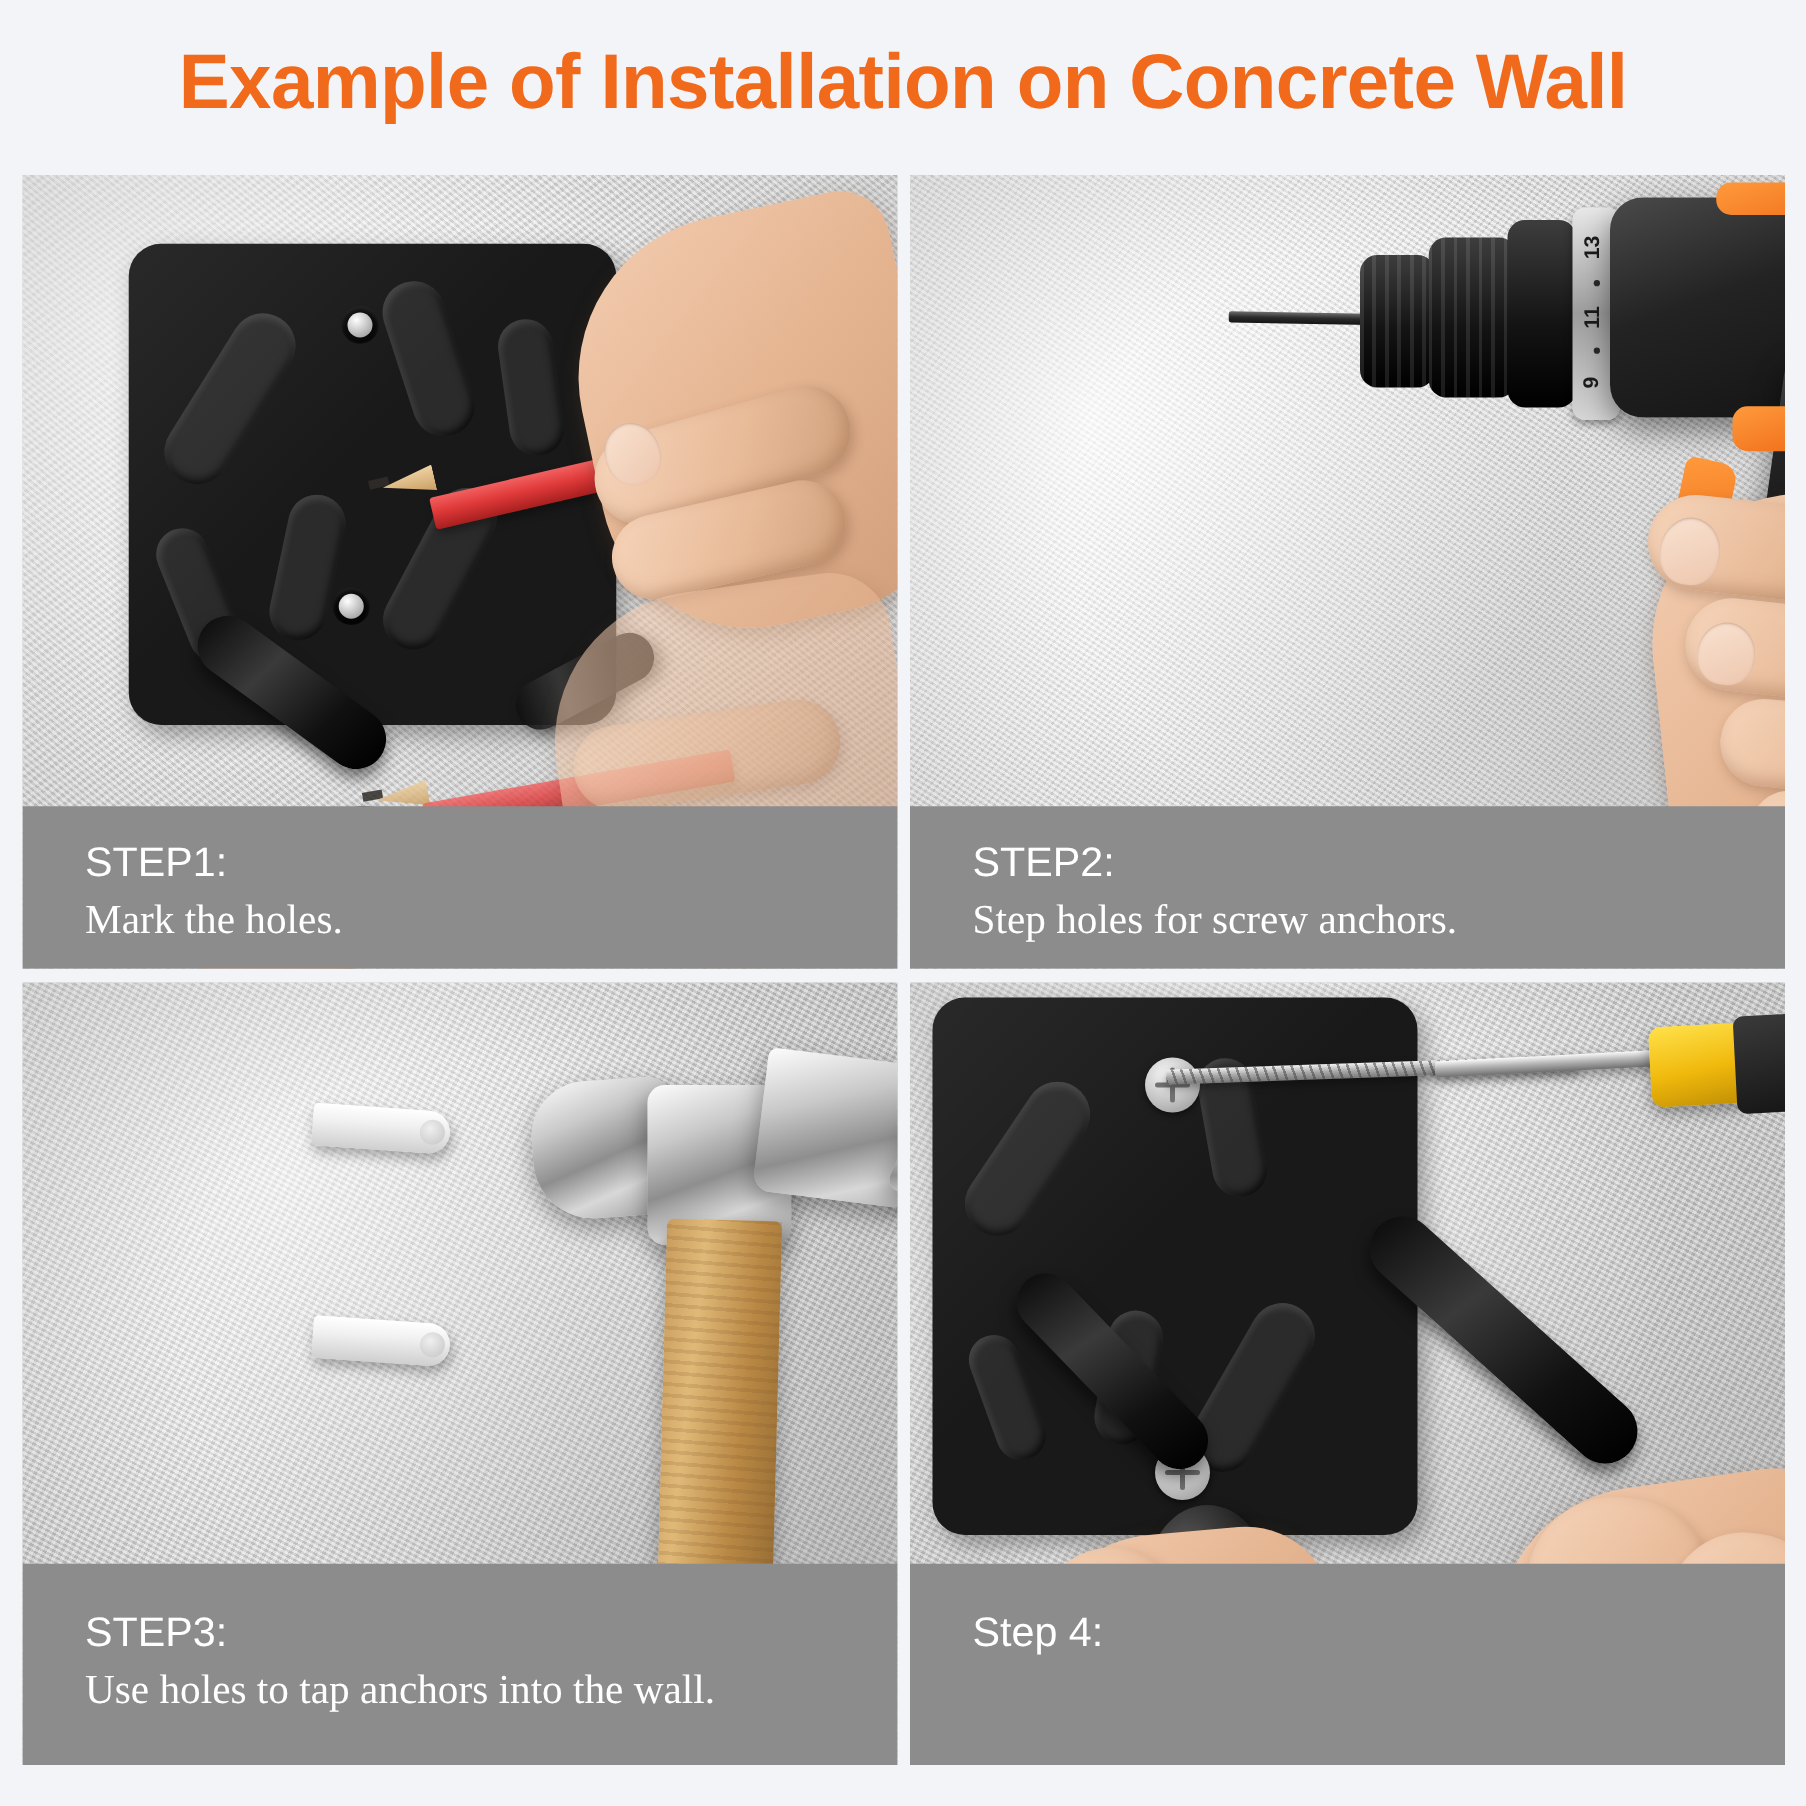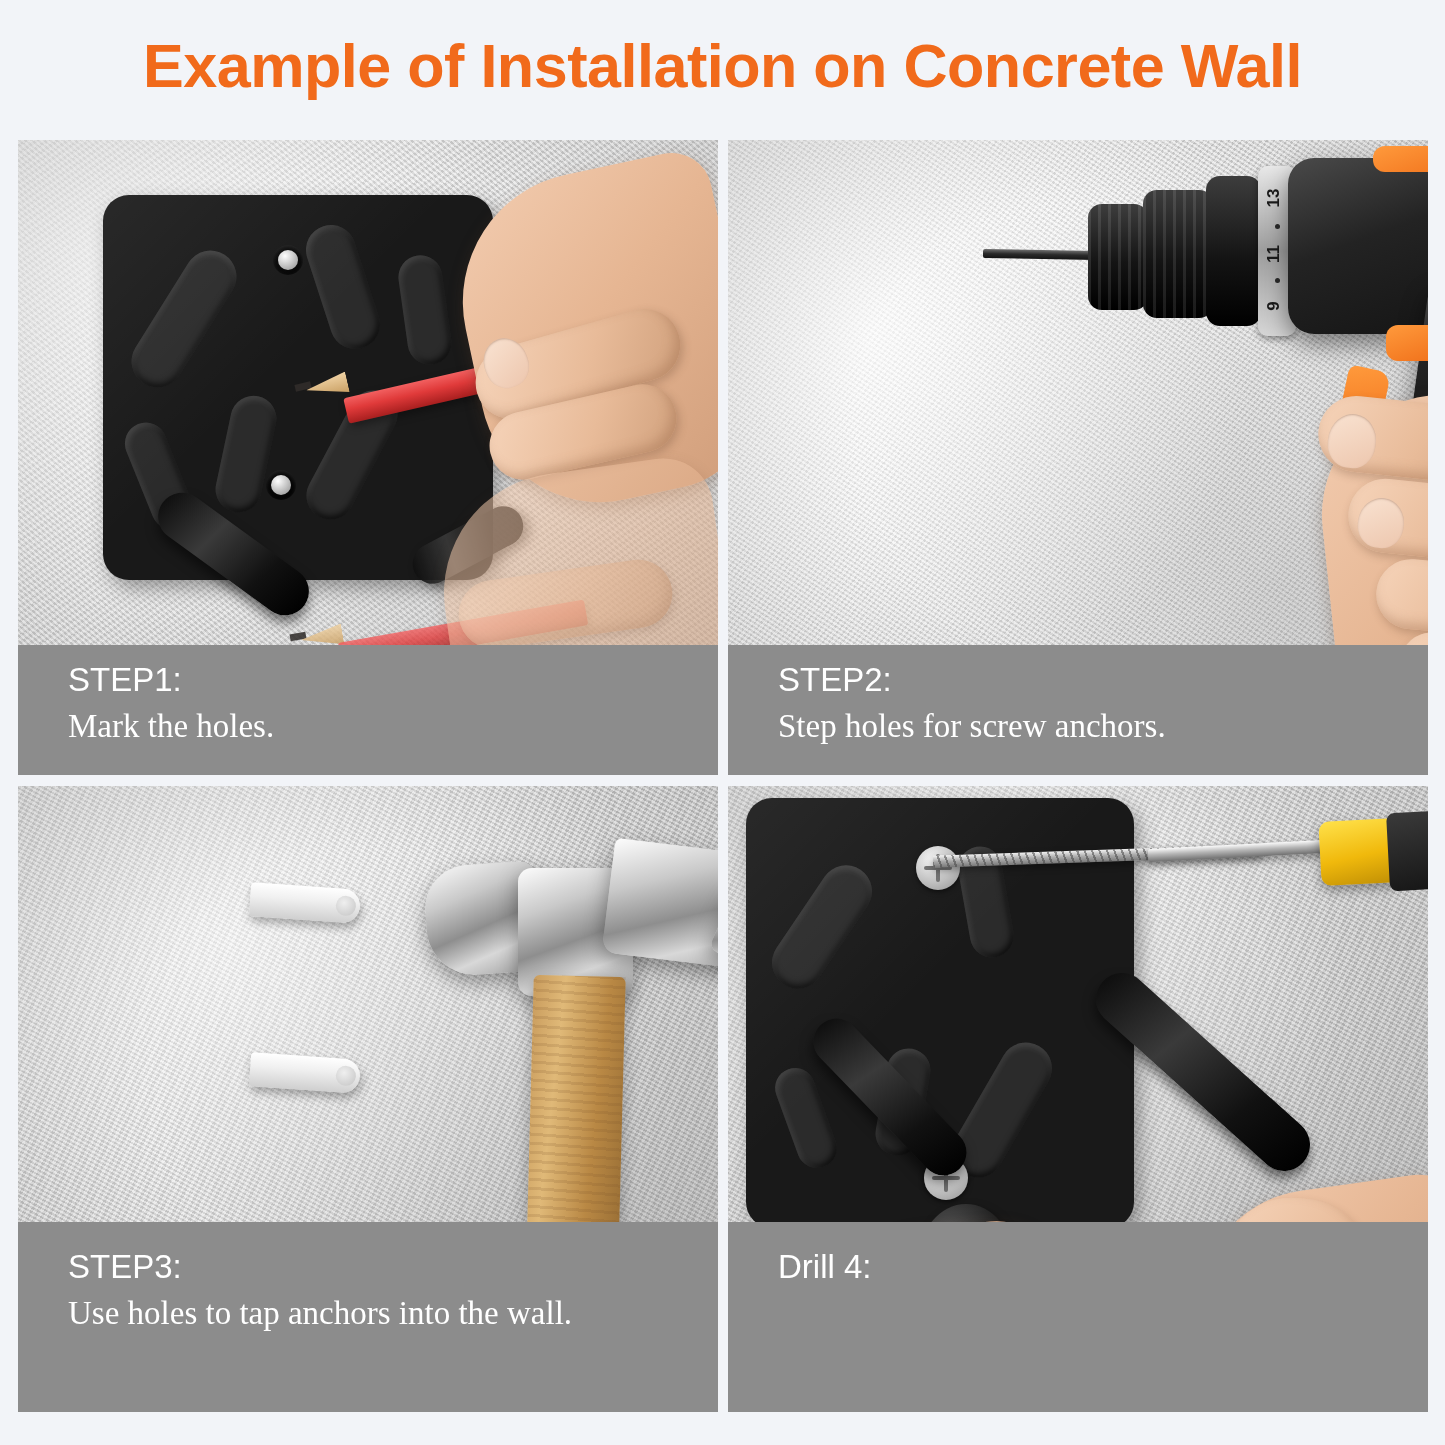--- a/index.html
+++ b/index.html
@@ -73,22 +73,22 @@
     position: absolute; left: 0; right: 0; bottom: 0;
     background: #8c8c8c;
     color: #ffffff;
     padding: 26px 0 22px 50px;
     font-size: 33px;
     line-height: 46px;
     box-sizing: border-box;
   }
   .caption .step-label { display: block; }
   .caption .step-text { display: block; max-width: 590px; font-family: Liberation Serif, serif; }
-  .row1 .caption { height: 130px; padding-top: 12px; }
-  .row2 .caption { height: 190px; padding-top: 22px; }
+  .row1 .caption { height: 130px; padding-top: 22px; }
+  .row2 .caption { height: 161px; padding-top: 32px; }
 
   
   .plate {
     position: absolute;
     background: #191919;
     border-radius: 26px;
     box-shadow: 6px 8px 18px rgba(60,60,60,.45);
   }
   .plate::after {
     content:""; position:absolute; inset:0; border-radius:26px;
@@ -402,18 +402,18 @@
       <div class="hookarm" style="left:340px; top:260px; width:270px; height:52px; transform:rotate(42deg);"></div>
       <div class="hooktip" style="left:540px; top:430px; width:90px; height:110px;"></div>
 
       <div class="hand" style="left:92px; top:440px; width:250px; height:210px; border-radius:110px 70px 30px 40px; transform:rotate(-5deg);"></div>
       <div class="finger" style="left:100px; top:452px; width:120px; height:160px; border-radius:60px 60px 30px 30px; transform:rotate(4deg);"></div>
       <div class="hand" style="left:470px; top:400px; width:290px; height:250px; border-radius:120px 60px 30px 60px; transform:rotate(-8deg);"></div>
       <div class="finger" style="left:490px; top:412px; width:150px; height:200px; border-radius:70px 70px 34px 34px; transform:rotate(6deg);"></div>
       <div class="finger" style="left:600px; top:440px; width:130px; height:190px; border-radius:62px 62px 30px 30px; transform:rotate(9deg);"></div>
 
       <div class="caption">
-        <span class="step-label">Drill 4:</span>
+        <span class="step-label">Step 4:</span>
       </div>
     </div>
 
   </div>
 </div>
 
 </body></html>

